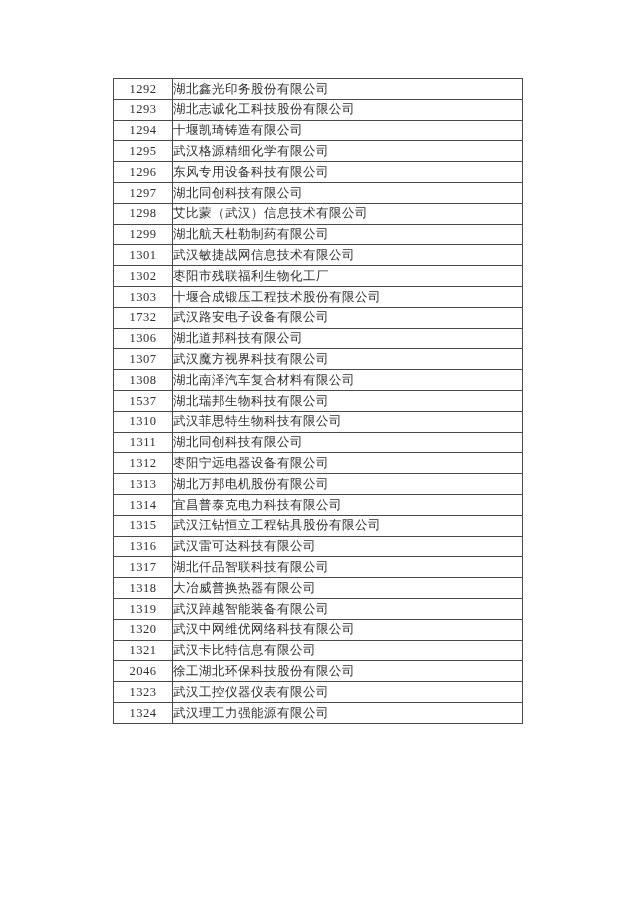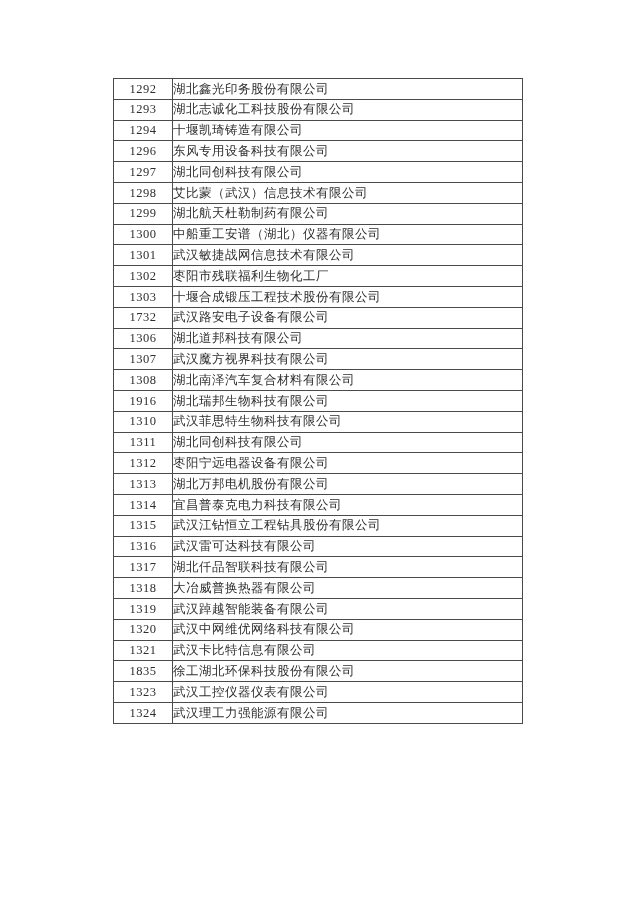--- a/index.html
+++ b/index.html
@@ -66,38 +66,38 @@
         </tr>
         <tr>
           <td class="col-no">1293</td>
           <td class="col-name">湖北志诚化工科技股份有限公司</td>
         </tr>
         <tr>
           <td class="col-no">1294</td>
           <td class="col-name">十堰凯琦铸造有限公司</td>
         </tr>
         <tr>
+          <td class="col-no">1295</td>
+          <td class="col-name">武汉格源精细化学有限公司</td>
+        </tr>
+        <tr>
           <td class="col-no">1296</td>
           <td class="col-name">东风专用设备科技有限公司</td>
         </tr>
         <tr>
           <td class="col-no">1297</td>
           <td class="col-name">湖北同创科技有限公司</td>
         </tr>
         <tr>
           <td class="col-no">1298</td>
           <td class="col-name">艾比蒙（武汉）信息技术有限公司</td>
         </tr>
         <tr>
           <td class="col-no">1299</td>
           <td class="col-name">湖北航天杜勒制药有限公司</td>
-        </tr>
-        <tr>
-          <td class="col-no">1300</td>
-          <td class="col-name">中船重工安谱（湖北）仪器有限公司</td>
         </tr>
         <tr>
           <td class="col-no">1301</td>
           <td class="col-name">武汉敏捷战网信息技术有限公司</td>
         </tr>
         <tr>
           <td class="col-no">1302</td>
           <td class="col-name">枣阳市残联福利生物化工厂</td>
         </tr>
         <tr>
@@ -114,21 +114,21 @@
         </tr>
         <tr>
           <td class="col-no">1307</td>
           <td class="col-name">武汉魔方视界科技有限公司</td>
         </tr>
         <tr>
           <td class="col-no">1308</td>
           <td class="col-name">湖北南泽汽车复合材料有限公司</td>
         </tr>
         <tr>
-          <td class="col-no">1916</td>
+          <td class="col-no">1537</td>
           <td class="col-name">湖北瑞邦生物科技有限公司</td>
         </tr>
         <tr>
           <td class="col-no">1310</td>
           <td class="col-name">武汉菲思特生物科技有限公司</td>
         </tr>
         <tr>
           <td class="col-no">1311</td>
           <td class="col-name">湖北同创科技有限公司</td>
         </tr>
@@ -166,21 +166,21 @@
         </tr>
         <tr>
           <td class="col-no">1320</td>
           <td class="col-name">武汉中网维优网络科技有限公司</td>
         </tr>
         <tr>
           <td class="col-no">1321</td>
           <td class="col-name">武汉卡比特信息有限公司</td>
         </tr>
         <tr>
-          <td class="col-no">1835</td>
+          <td class="col-no">2046</td>
           <td class="col-name">徐工湖北环保科技股份有限公司</td>
         </tr>
         <tr>
           <td class="col-no">1323</td>
           <td class="col-name">武汉工控仪器仪表有限公司</td>
         </tr>
         <tr>
           <td class="col-no">1324</td>
           <td class="col-name">武汉理工力强能源有限公司</td>
         </tr>

